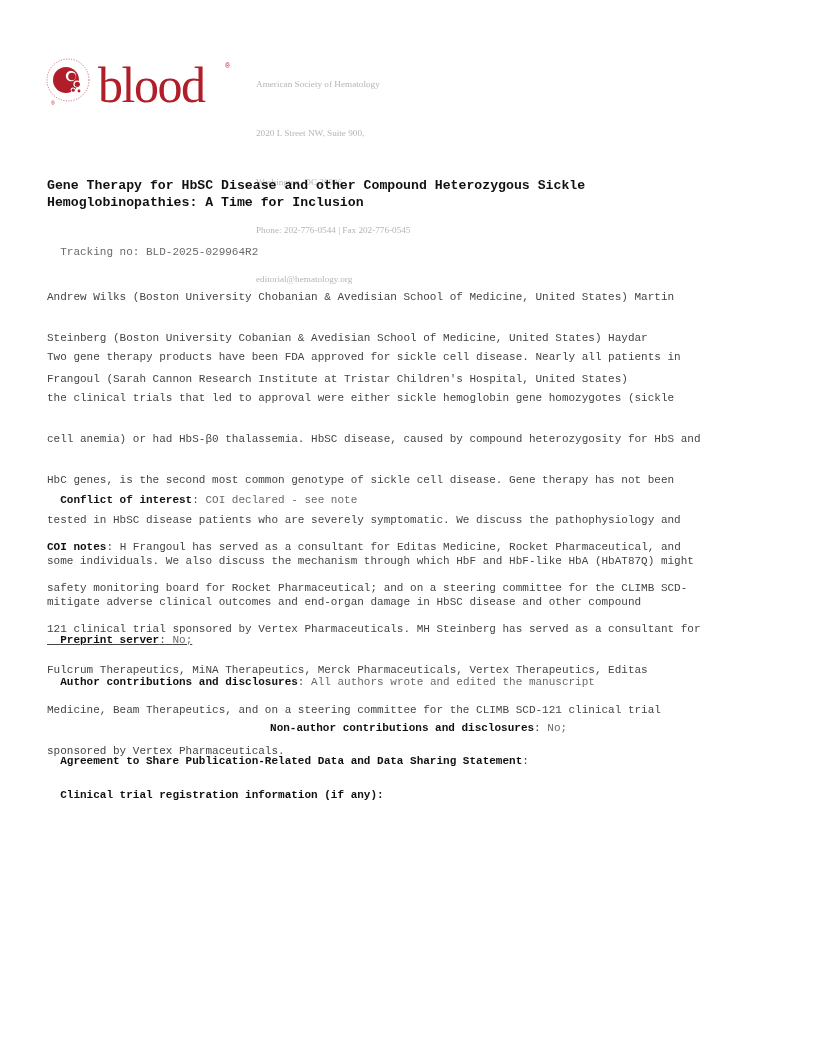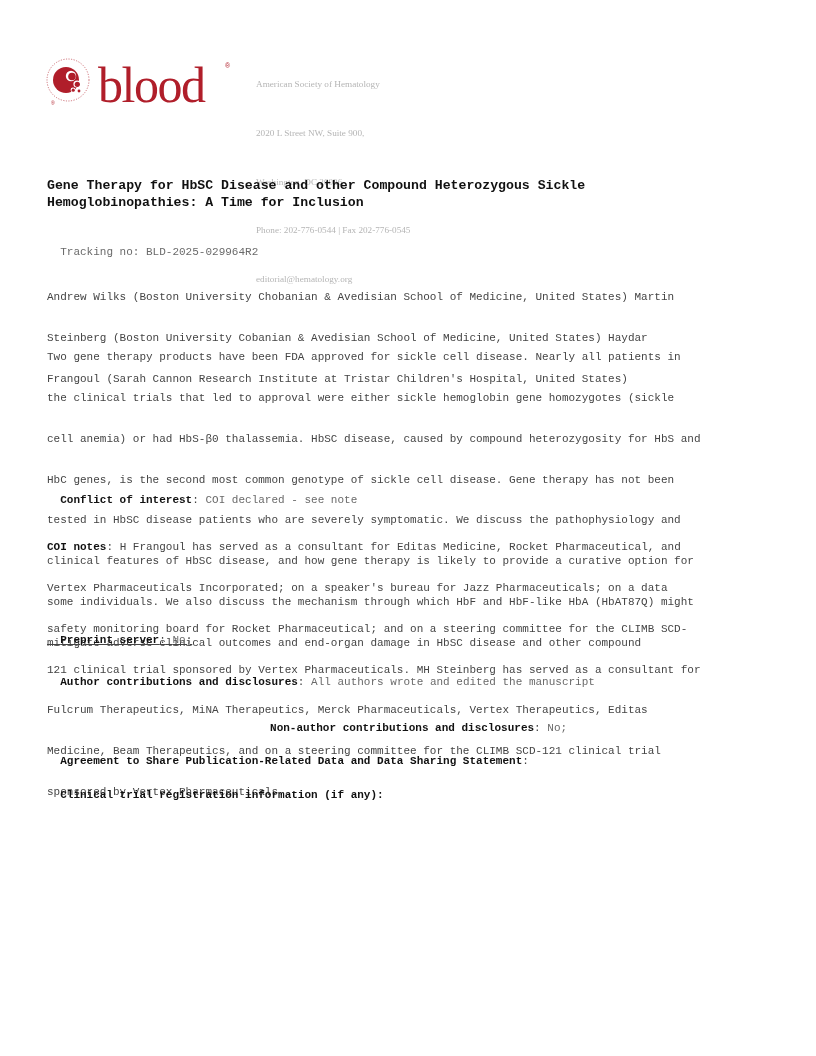--- a/index.html
+++ b/index.html
@@ -116,32 +116,30 @@
   <span class="line">Steinberg (Boston University Cobanian &amp; Avedisian School of Medicine, United States) Haydar</span>
   <span class="line">Frangoul (Sarah Cannon Research Institute at Tristar Children's Hospital, United States)</span>
 </div>
 
 <div class="block" style="top:324px;">
   <span class="line">Two gene therapy products have been FDA approved for sickle cell disease. Nearly all patients in</span>
   <span class="line">the clinical trials that led to approval were either sickle hemoglobin gene homozygotes (sickle</span>
   <span class="line">cell anemia) or had HbS-β0 thalassemia. HbSC disease, caused by compound heterozygosity for HbS and</span>
   <span class="line">HbC genes, is the second most common genotype of sickle cell disease. Gene therapy has not been</span>
   <span class="line">tested in HbSC disease patients who are severely symptomatic. We discuss the pathophysiology and</span>
-  <span class="line">clinical features of HbSC disease, and how gene therapy is likely to provide a curative option for</span>
   <span class="line">some individuals. We also discuss the mechanism through which HbF and HbF-like HbA (HbAT87Q) might</span>
   <span class="line">mitigate adverse clinical outcomes and end-organ damage in HbSC disease and other compound</span>
 </div>
 
 <div class="block" style="top:480px;">
   <span class="lbl">Conflict of interest</span><span>:</span><span> </span><span class="val">COI declared - see note</span>
 </div>
 
 <div class="block" style="top:514px;">
   <span class="line"><span class="lbl">COI notes</span><span>:</span><span> </span><span>H Frangoul has served as a consultant for Editas Medicine, Rocket Pharmaceutical, and</span></span>
-  <span class="line">Vertex Pharmaceuticals Incorporated; on a speaker's bureau for Jazz Pharmaceuticals; on a data</span>
   <span class="line">safety monitoring board for Rocket Pharmaceutical; and on a steering committee for the CLIMB SCD-</span>
   <span class="line">121 clinical trial sponsored by Vertex Pharmaceuticals. MH Steinberg has served as a consultant for</span>
   <span class="line">Fulcrum Therapeutics, MiNA Therapeutics, Merck Pharmaceuticals, Vertex Therapeutics, Editas</span>
   <span class="line">Medicine, Beam Therapeutics, and on a steering committee for the CLIMB SCD-121 clinical trial</span>
   <span class="line">sponsored by Vertex Pharmaceuticals.</span>
 </div>
 
 <div class="block" style="top:620px;text-decoration:underline;">
   <span class="lbl">Preprint server</span><span>:</span><span> </span><span class="val">No;</span>
 </div>

